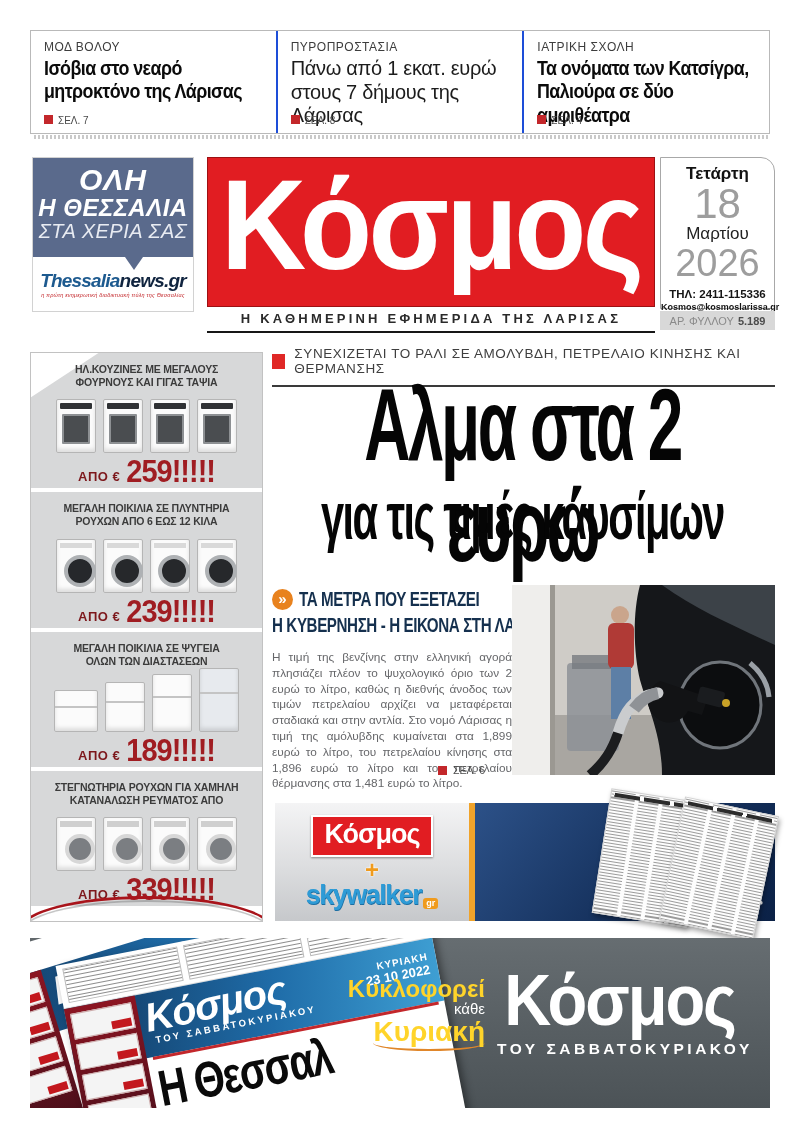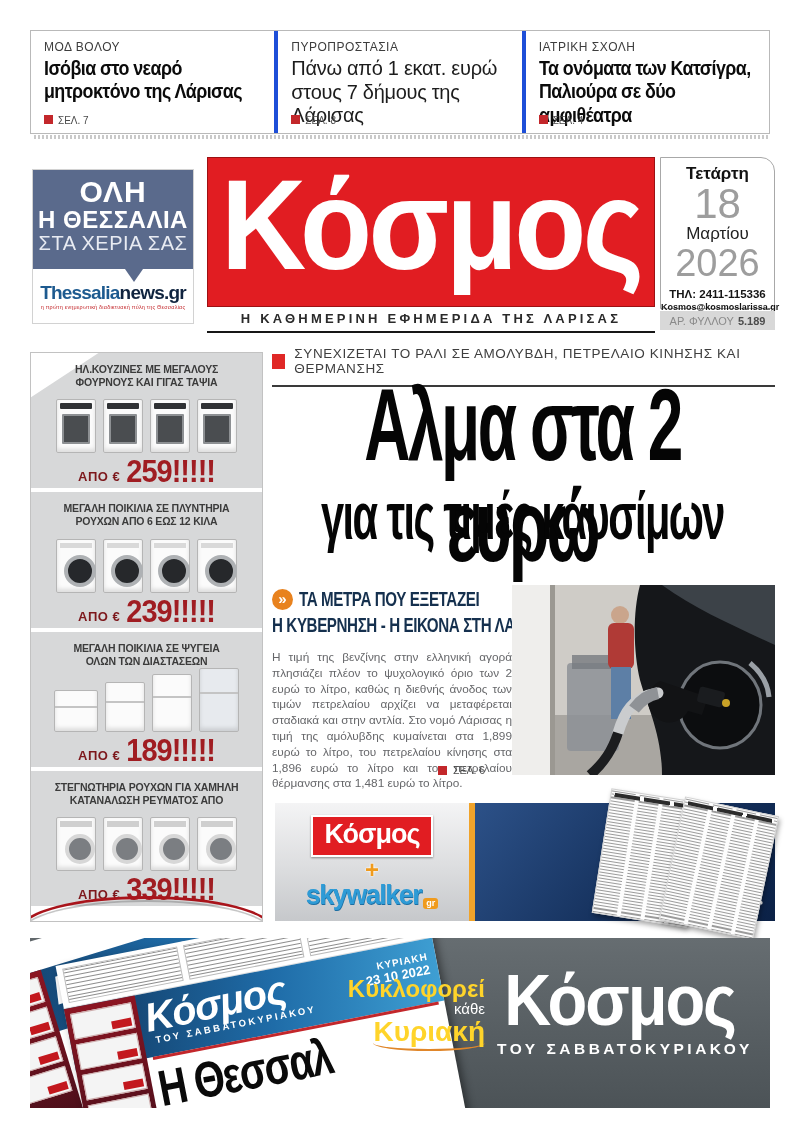--- a/index.html
+++ b/index.html
@@ -14,37 +14,37 @@
   }
   .abs { position:absolute; }
 
   
   .teasers {
     left:30px; top:30px; width:740px; height:104px;
     border:1px solid #b9b9b9;
     display:flex;
     background:#fff;
   }
-  .teaser { flex:1; padding:9px 13px 6px 13px; border-right:4px solid #1d4ed8; position:relative; }
+  .teaser { flex:1; padding:9px 13px 6px 13px; border-right:2px solid #1d4ed8; position:relative; }
   .teaser:last-child { border-right:none; }
   .t-kicker { font-size:12px; color:#3d3d3d; letter-spacing:0.5px; margin-bottom:3px; }
   .t-head-bold {
     font-weight:bold; font-size:19px; line-height:1.12; color:#0b0b0b;
     letter-spacing:-0.6px; transform:scale(0.94,1.08); transform-origin:left top; width:106%;
   }
   .t-head-lite { font-weight:normal; font-size:20px; line-height:1.18; color:#1c1c1c; letter-spacing:-0.3px; }
   .t-page { position:absolute; left:13px; bottom:7px; font-size:10px; color:#4a4a4a; display:flex; gap:5px; }
   .sq { display:inline-block; width:9px; height:9px; background:#c3272b; }
   .teaser-shadow {
     left:34px; top:135px; width:736px; height:4px;
     background:repeating-linear-gradient(90deg,#c9c9c9 0 2px, #ffffff 2px 4px);
   }
 
   
-  .promo { left:33px; top:170px; width:160px; height:153px; box-shadow:0 0 0 1px #d2d2d2; }
+  .promo { left:33px; top:158px; width:160px; height:153px; box-shadow:0 0 0 1px #d2d2d2;font-style:italic; }
   .promo-blue { height:99px; background:#5a6a8c; color:#fff; text-align:center; padding-top:7px; }
   .promo-l1 { font-size:30px; font-weight:bold; line-height:1.0; letter-spacing:1px; }
   .promo-l2 { font-size:24px; font-weight:bold; line-height:1.05; letter-spacing:0.5px; }
   .promo-l3 { font-size:20px; font-weight:normal; color:#e8ebf2; letter-spacing:0.5px; line-height:1.1; }
   .promo-white { height:54px; background:#fff; position:relative; text-align:center; padding-top:14px; }
   .bubble-tail {
     position:absolute; left:92px; top:0;
     width:0; height:0; border-left:9px solid transparent; border-right:9px solid transparent;
     border-top:13px solid #5a6a8c;
   }

